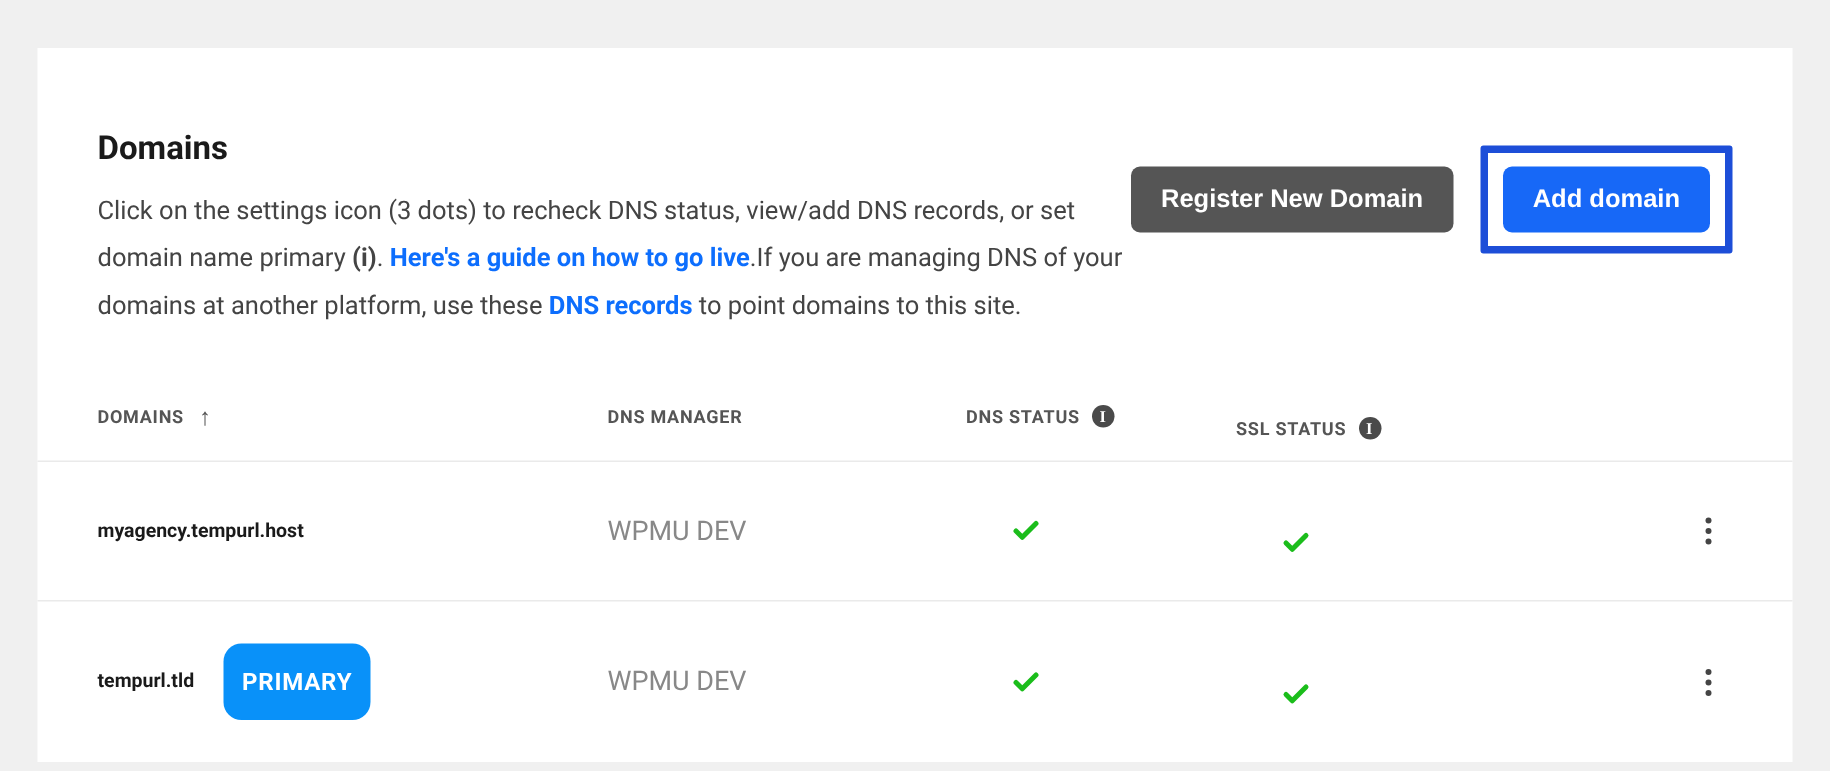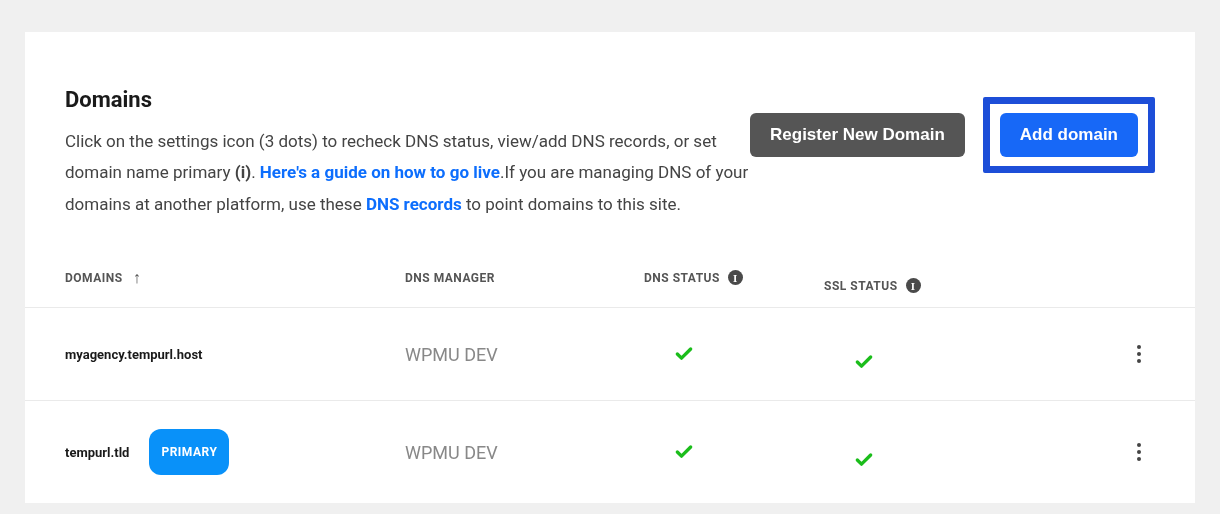--- a/index.html
+++ b/index.html
@@ -64,21 +64,21 @@
     }
     .btn-dark {
       background: #555555;
       color: #fff;
     }
     .btn-primary {
       background: #1768f7;
       color: #fff;
     }
     .highlight-box {
-      border: 7px solid #1d4ed8;
+      border: 5px solid #1d4ed8;
       padding: 9px 10px;
       border-radius: 2px;
     }
     .table-header {
       display: flex;
       align-items: center;
       padding: 14px 40px;
       font-size: 12px;
       font-weight: 700;
       color: #555;
@@ -122,21 +122,21 @@
     }
     .dns-manager-val {
       font-size: 18px;
       font-weight: 400;
       color: #888;
     }
     .badge {
       display: inline-block;
       background: #0991f9;
       color: #fff;
-      font-size: 12px;
+      font-size: 16px;
       font-weight: 700;
       padding: 16px 12px;
       border-radius: 12px;
       margin-left: 10px;
       letter-spacing: 0.5px;
       vertical-align: middle;
     }
     .check-icon svg {
       display: block;
     }

